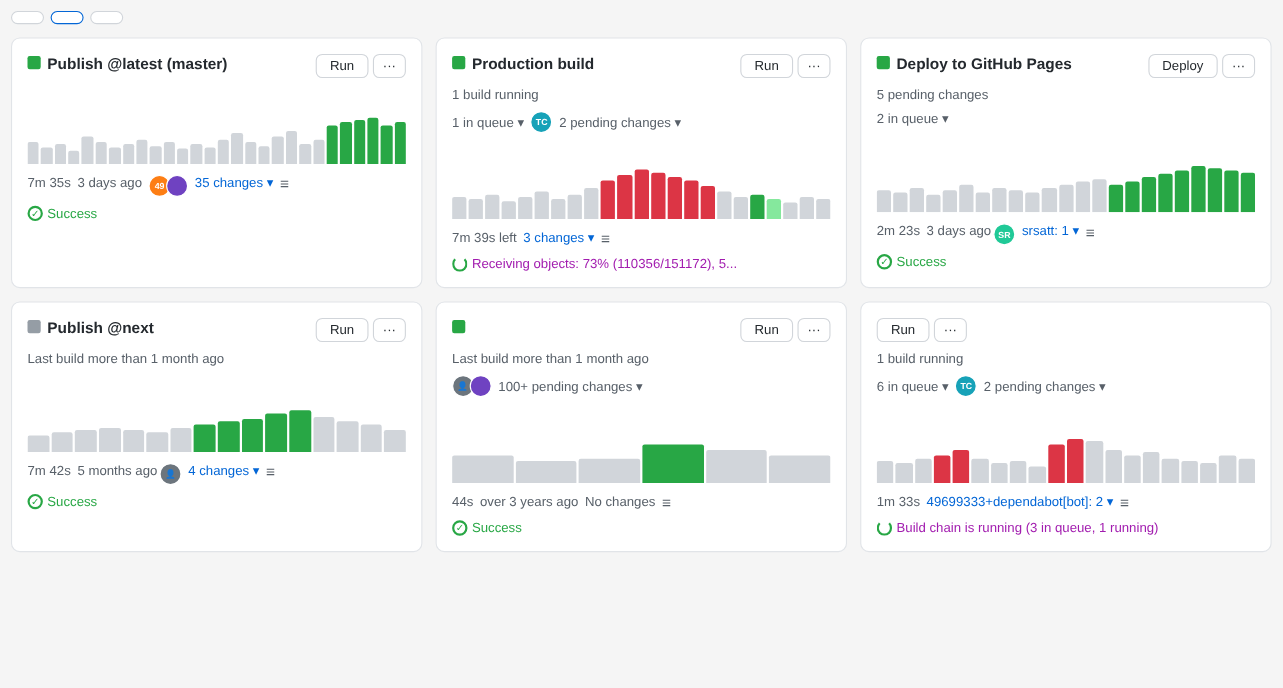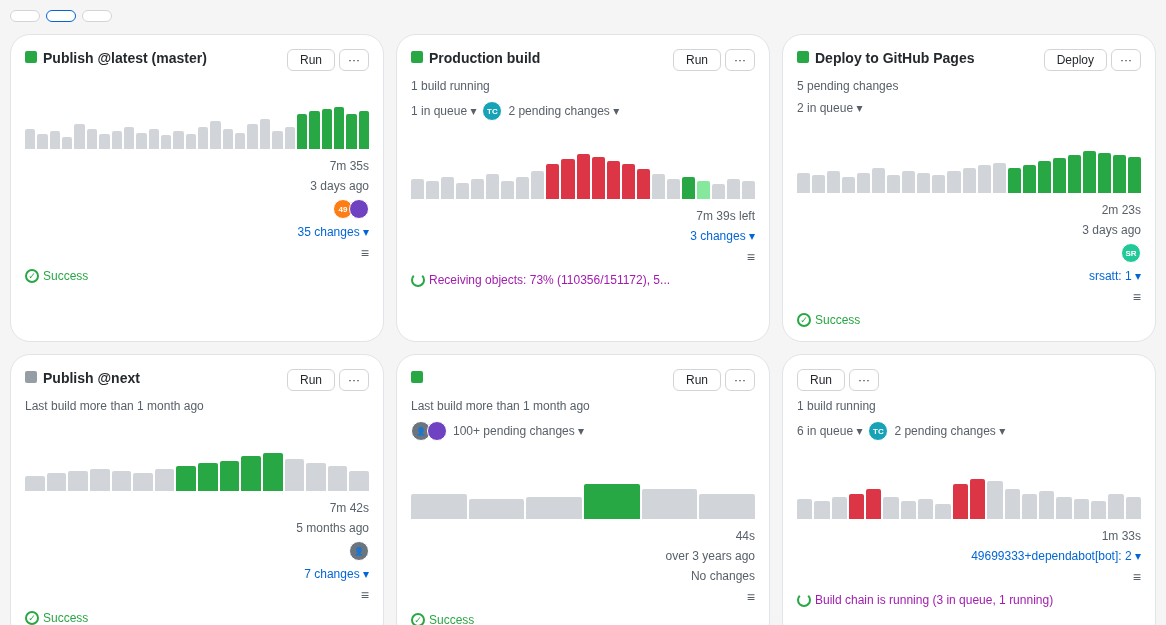--- a/index.html
+++ b/index.html
@@ -32,21 +32,21 @@
       font-weight: 500;
     }
     .grid {
       display: grid;
       grid-template-columns: repeat(3, 1fr);
       gap: 12px;
     }
     .card {
       background: #fff;
       border: 1px solid #e1e4e8;
-      border-radius: 20px;
+      border-radius: 8px;
       padding: 14px;
       display: flex;
       flex-direction: column;
       gap: 8px;
     }
     .card-header {
       display: flex;
       align-items: flex-start;
       justify-content: space-between;
     }
@@ -190,26 +190,25 @@
       border: 2px solid #28a745;
       border-top-color: transparent;
       display: inline-block;
       animation: spin 1s linear infinite;
     }
     @keyframes spin {
       to { transform: rotate(360deg); }
     }
     .time-info {
       display: flex;
-      align-items: flex-end;
+      align-items: flex-start;
       gap: 6px;
       font-size: 12px;
       color: #586069;
       margin-top: 2px;
-      flex-direction: column;
     }
     .running-info {
       font-size: 12px;
       color: #586069;
     }
     .double-avatar {
       display: flex;
     }
     .double-avatar .avatar:last-child {
       margin-left: -4px;
@@ -426,21 +425,21 @@
         <div class="bar gray" style="height: 28px;"></div>
         <div class="bar gray" style="height: 25px;"></div>
         <div class="bar gray" style="height: 20px;"></div>
       </div>
       <div class="time-info">
         <span>7m 42s</span>
         <span>5 months ago</span>
         <div class="avatar-group double-avatar">
           <div class="avatar gray">👤</div>
         </div>
-        <span class="changes-link">7 changes ▾</span>
+        <span class="changes-link">4 changes ▾</span>
         <span class="stack-icon">≡</span>
       </div>
       <div class="status-row">
         <span class="status-success">
           <span class="status-icon-check">✓</span>
           <span>Success</span>
         </span>
       </div>
     </div>
     <div class="card">

